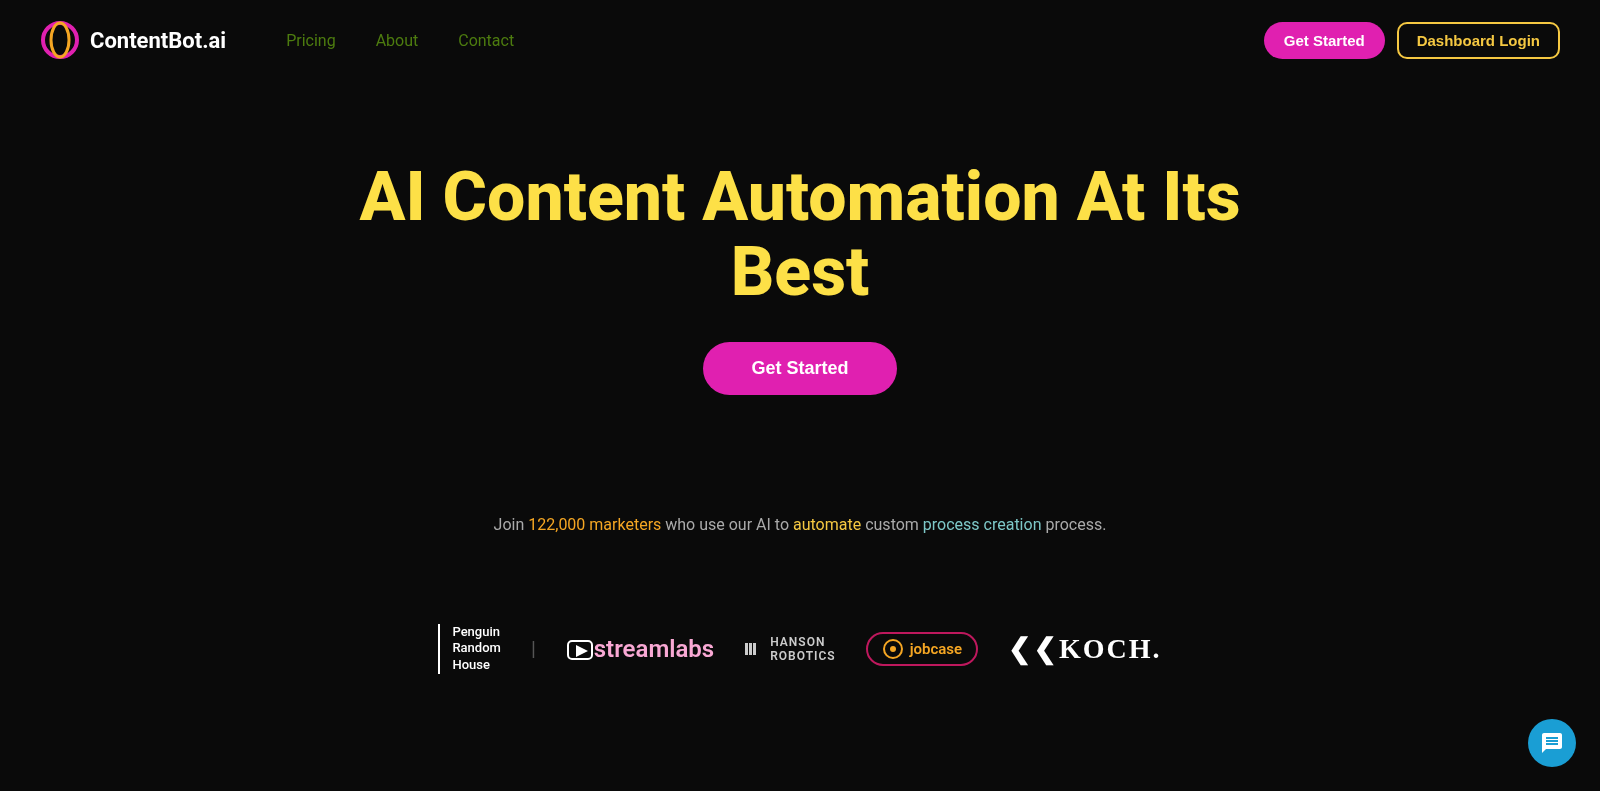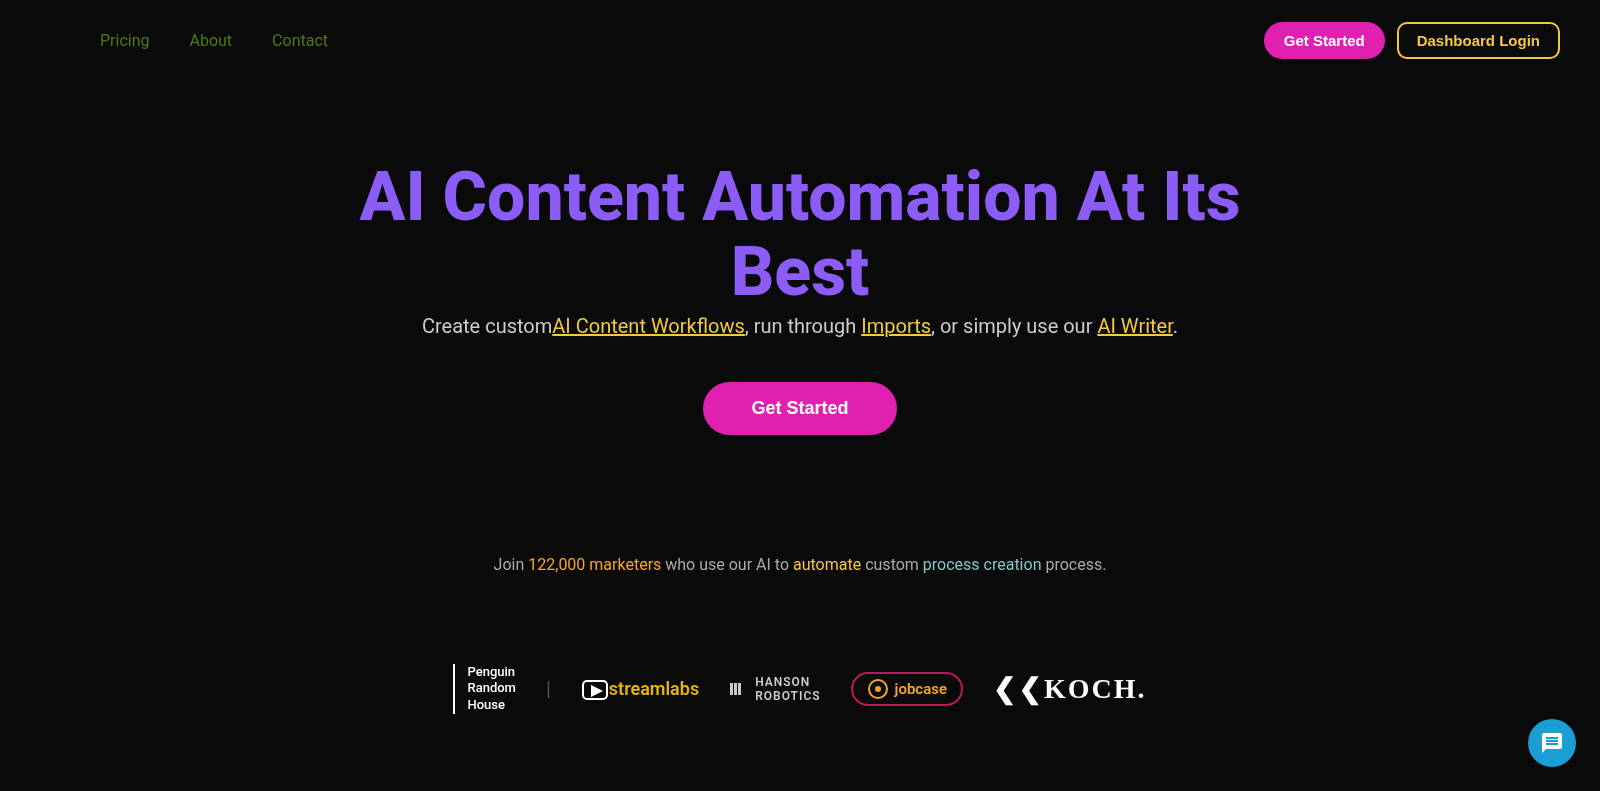--- a/index.html
+++ b/index.html
@@ -92,22 +92,23 @@
       flex-direction: column;
       align-items: center;
       justify-content: center;
       text-align: center;
       padding: 80px 40px 40px;
     }
 
     .hero-title {
       font-size: 68px;
       font-weight: 800;
-      color: #8b5cf6;
+      color: #fde047;
       line-height: 1.1;
+      margin-bottom: 32px;
       max-width: 900px;
     }
 
     .hero-subtitle {
       font-size: 20px;
       color: #cccccc;
       margin-bottom: 40px;
       line-height: 1.6;
       max-width: 820px;
     }
@@ -180,22 +181,22 @@
       font-size: 13px;
       line-height: 1.3;
       color: #ffffff;
       font-weight: 500;
     }
 
     .logo-streamlabs {
       display: flex;
       align-items: center;
       gap: 0;
-      color: #eab308;
-      font-size: 18px;
+      color: #f9a8d4;
+      font-size: 24px;
       font-weight: 600;
     }
 
     .logo-hanson {
       display: flex;
       align-items: center;
       gap: 6px;
       color: #cccccc;
       font-size: 12px;
       font-weight: 600;
@@ -247,39 +248,44 @@
 
     .divider {
       color: #555555;
       font-size: 20px;
     }
   </style>
 </head>
 <body>
 
 <nav>
+  <a class="logo-area" href="#">
+
+    <svg class="logo-icon" viewBox="0 0 40 40" fill="none" xmlns="http://www.w3.org/2000/svg">
+      <ellipse cx="20" cy="20" rx="17" ry="17" stroke="#e020b0" stroke-width="4" fill="none"></ellipse>
+      <ellipse cx="20" cy="20" rx="9" ry="17" stroke="#f5a623" stroke-width="3" fill="none"></ellipse>
+    </svg>
+    <span class="logo-text">ContentBot.ai</span>
+  </a>
 
   <div class="nav-links">
     <a class="nav-link" href="#">Pricing</a>
     <a class="nav-link" href="#">About</a>
     <a class="nav-link" href="#">Contact</a>
   </div>
 
   <div class="nav-right">
     <button class="btn-get-started-nav">Get Started</button>
     <button class="btn-dashboard-login">Dashboard Login</button>
   </div>
 </nav>
 
 <section class="hero">
   <h1 class="hero-title">AI Content Automation At Its Best</h1>
 
-  <p class="hero-subtitle">
-    <span>Create custom</span><span class="link-underline">AI Content Workflows</span><span>, run through</span> <span class="link-underline">Imports</span><span>, or simply use our</span> <span class="link-underline">AI Writer</span><span>.</span>
-  </p>
 
   <button class="btn-get-started-hero">Get Started</button>
 </section>
 
 <div class="social-proof">
   <p class="social-proof-text">
     <span>Join </span><span class="highlight-orange">122,000 marketers</span><span> who use our AI to </span><span class="highlight-yellow">automate</span><span> custom </span><span class="highlight-teal">process creation</span><span> process.</span>
   </p>
 </div>
 

